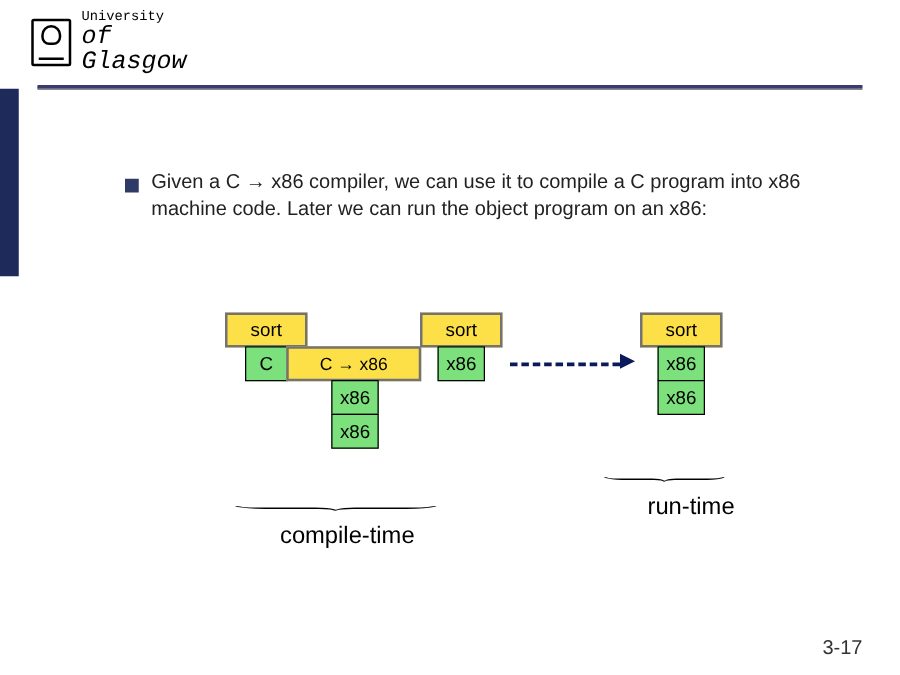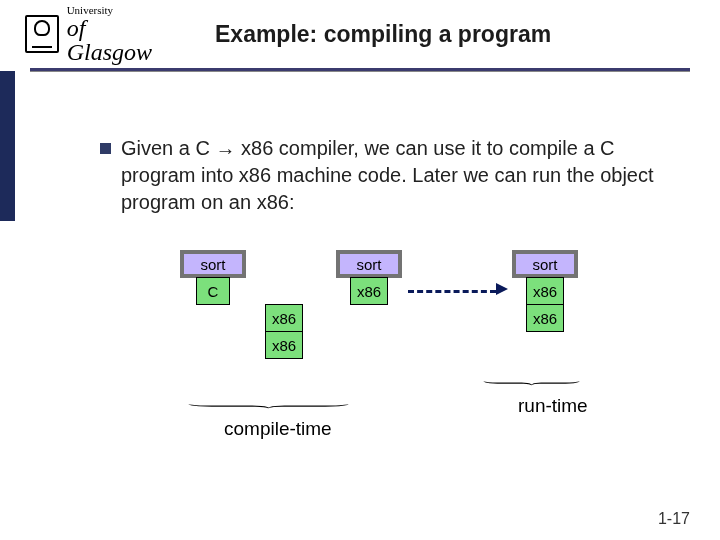--- a/index.html
+++ b/index.html
@@ -2,32 +2,32 @@
 <html><head>
 <meta charset="utf-8">
 <style>
   html,body{margin:0;padding:0;width:720px;height:540px;background:#fff;font-family:Arial,Helvetica,sans-serif;overflow:hidden}
   .slide{position:relative;width:720px;height:540px}
   .header{position:absolute;left:0;top:0;width:100%;height:68px;display:flex;align-items:center}
   .logo{width:150px;height:48px;margin-left:25px;display:flex;align-items:center;gap:8px}
   .logo-mark{width:34px;height:38px;border:2px solid #000;border-radius:2px;display:flex;flex-direction:column;align-items:center;justify-content:space-between;padding:3px 4px;box-sizing:border-box}
   .logo-mark .lamp{width:12px;height:12px;border:2px solid #000;border-radius:50% 50% 40% 40%}
   .logo-mark .bar{width:20px;height:2px;background:#000}
-  .logo-text{display:flex;flex-direction:column;line-height:1;font-family:Liberation Serif, serif}
+  .logo-text{display:flex;flex-direction:column;line-height:1;font-family:Liberation Mono, monospace}
   .logo-text .small{font-size:11px}
-  .logo-text .big{font-size:24px;font-style:italic}
+  .logo-text .big{font-size:20px;font-style:italic}
   .title{font-size:23px;font-weight:bold;color:#1c1c1c;margin-left:40px}
   .rule{position:absolute;left:30px;right:30px;top:68px;height:0;border-top:3px solid #3b3b6e;box-shadow:0 1px 0 #888}
   .navy-band{position:absolute;left:0;top:71px;width:15px;height:150px;background:#1d2a5a}
   .body{position:absolute;left:100px;right:60px;top:135px}
-  .bullet{display:flex;align-items:flex-start;gap:10px;font-size:20px;color:#222;line-height:1.35}
+  .bullet{display:flex;align-items:flex-start;gap:10px;font-size:16px;color:#222;line-height:1.35}
   .bullet .sq{width:11px;height:11px;background:#2f3b66;margin-top:8px;flex-shrink:0}
   .diagram{position:absolute;left:180px;top:250px;width:440px;height:230px}
   
-  .t-top{position:absolute;background:#c4b5fd;border:4px solid #737373;box-sizing:border-box;display:flex;align-items:center;justify-content:center;font-size:15px}
+  .t-top{position:absolute;background:#fde047;border:2px solid #737373;box-sizing:border-box;display:flex;align-items:center;justify-content:center;font-size:15px}
   .t-stem{position:absolute;background:#7ce07c;border:1px solid #000;box-sizing:border-box;display:flex;align-items:center;justify-content:center;font-size:15px}
   .label{position:absolute;font-size:19px;color:#000}
   .arrow-dash{position:absolute;height:0;border-top:3px dashed #0a1a5a}
   .arrow-head{position:absolute;width:0;height:0;border-top:6px solid transparent;border-bottom:6px solid transparent;border-left:12px solid #0a1a5a}
   .brace{position:absolute;font-size:62px;font-family:"Times New Roman",serif;transform:scaleY(0.3) scaleX(3);transform-origin:center;color:#000}
   .footer{position:absolute;right:30px;bottom:12px;font-size:16px;color:#333}
 </style>
 </head>
 <body>
 
@@ -37,37 +37,37 @@
     <div class="logo">
       <div class="logo-mark">
         <div class="lamp"></div>
         <div class="bar"></div>
       </div>
       <div class="logo-text">
         <span class="small">University</span>
         <span class="big"><span>of</span> <span>Glasgow</span></span>
       </div>
     </div>
-    <div class="title">Example: compiling a program</div>
   </div>
   <div class="rule"></div>
   <div class="navy-band"></div>
 
   <div class="body">
     <div class="bullet">
       <div class="sq"></div>
       <div>Given a C → x86 compiler, we can use it to compile a C program into x86 machine code. Later we can run the object program on an x86:</div>
     </div>
   </div>
 
   <div class="diagram">
 
     <div class="t-top" style="left:0;top:0;width:66px;height:28px">sort</div>
     <div class="t-stem" style="left:16px;top:27px;width:34px;height:28px">C</div>
 
+    <div class="t-top" style="left:49px;top:27px;width:108px;height:28px;font-size:14px">C  →  x86</div>
     <div class="t-stem" style="left:85px;top:54px;width:38px;height:28px">x86</div>
     <div class="t-stem" style="left:85px;top:81px;width:38px;height:28px">x86</div>
 
     <div class="t-top" style="left:156px;top:0;width:66px;height:28px">sort</div>
     <div class="t-stem" style="left:170px;top:27px;width:38px;height:28px">x86</div>
 
     <div class="arrow-dash" style="left:228px;top:40px;width:88px"></div>
     <div class="arrow-head" style="left:316px;top:33px"></div>
 
     <div class="t-top" style="left:332px;top:0;width:66px;height:28px">sort</div>
@@ -75,14 +75,14 @@
     <div class="t-stem" style="left:346px;top:54px;width:38px;height:28px">x86</div>
 
     <div class="brace" style="left:65px;top:116px">︸</div>
     <div class="brace" style="left:325px;top:93px;transform:scaleY(0.3) scaleX(1.8)">︸</div>
 
     <div class="label" style="left:44px;top:168px">compile-time</div>
     <div class="label" style="left:338px;top:145px">run-time</div>
 
   </div>
 
-  <div class="footer">1-17</div>
+  <div class="footer">3-17</div>
 </div>
 
 </body></html>

